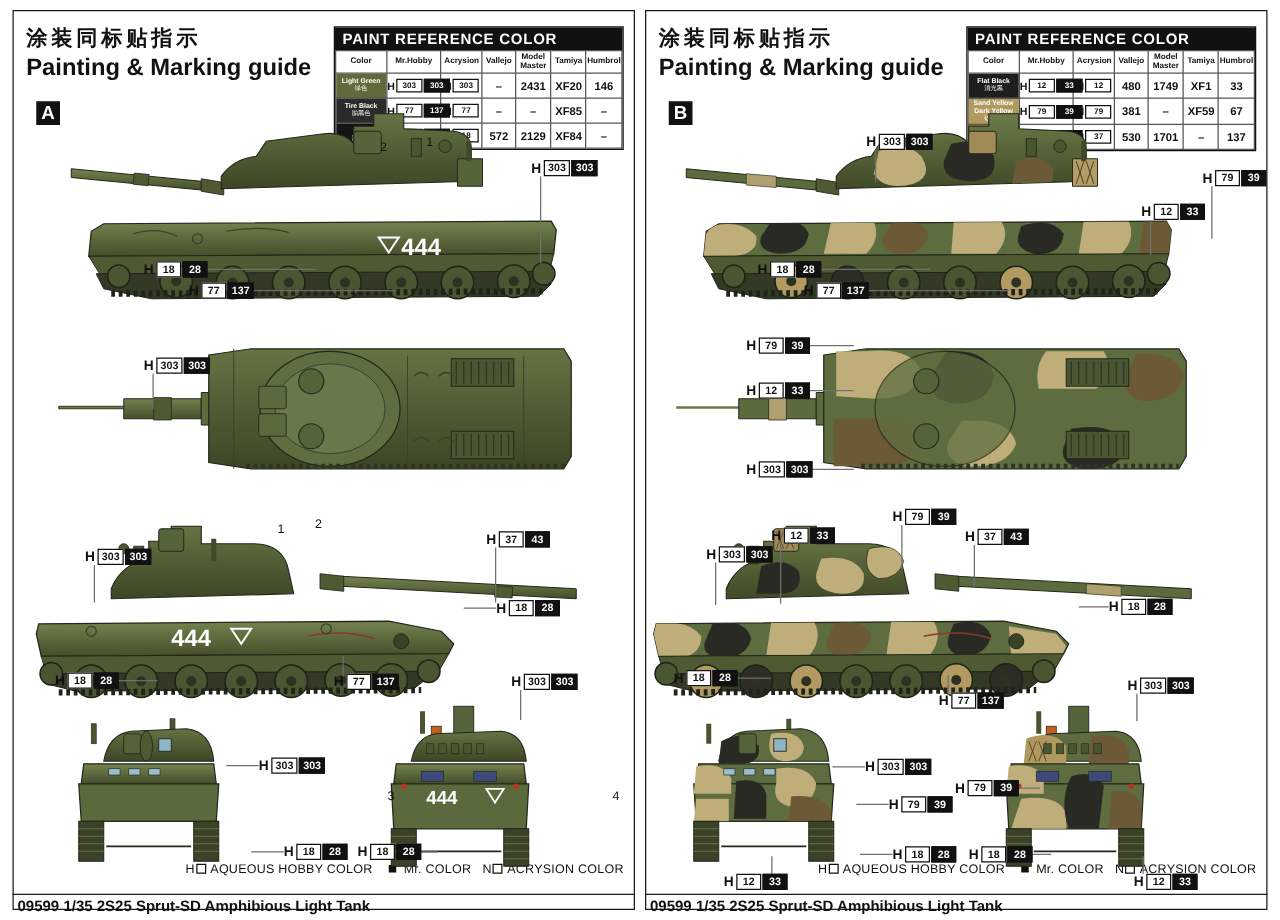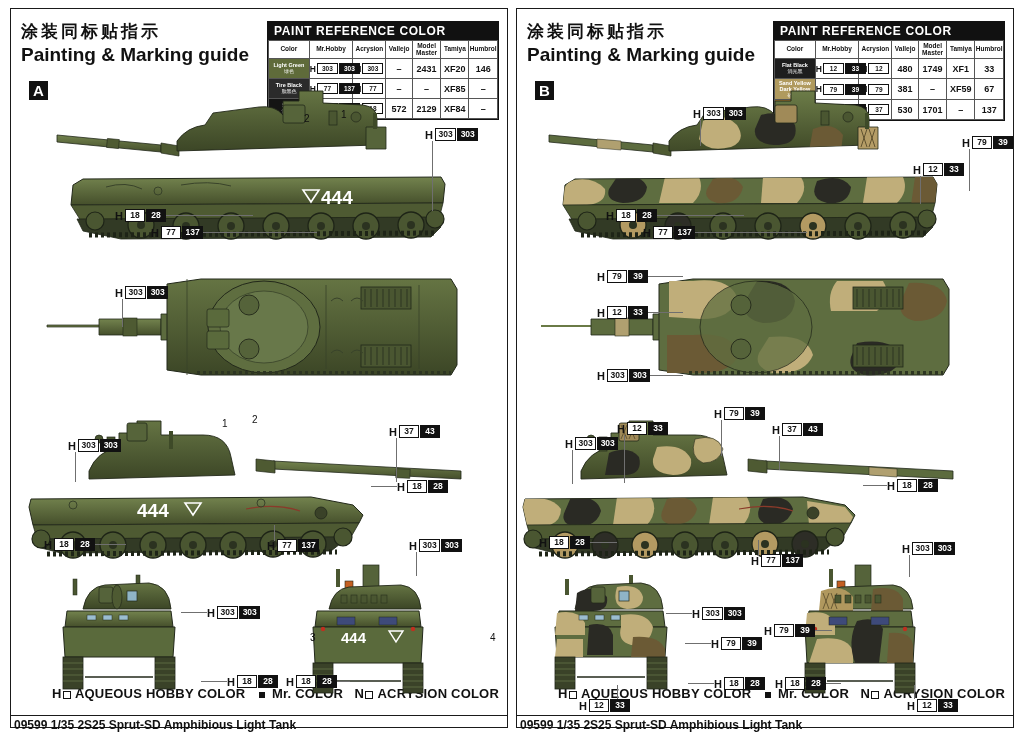--- a/index.html
+++ b/index.html
@@ -48,21 +48,21 @@
       font-size:8.5px;font-weight:700;line-height:11px;padding:0 2.5px;min-width:13px;text-align:center;margin-left:1px;}
   .lead{position:absolute;background:#6f6f6f;z-index:20;}
   .lead.h{height:1px;} .lead.v{width:1px;}
 
   .partnum{position:absolute;font-size:10px;font-weight:400;color:#111;z-index:30;}
 
   
   .art{position:absolute;z-index:10;}
 
   
-  .legend{position:absolute;right:8px;bottom:26px;font-size:13px;font-weight:700;color:#111;letter-spacing:.2px;}
+  .legend{position:absolute;right:8px;bottom:26px;font-size:10px;font-weight:400;color:#111;letter-spacing:.2px;}
   .legend span.sq{display:inline-block;width:6px;height:6px;border:1px solid #111;margin:0 1px;vertical-align:middle;}
   .legend span.sqf{display:inline-block;width:6px;height:6px;background:#111;margin:0 3px 0 10px;vertical-align:middle;}
   .footer{position:absolute;bottom:4px;font-size:12px;font-weight:700;color:#111;}
   .footer.left{left:14px;} .footer.right{left:520px;}
   .fline{position:absolute;height:1.5px;background:#1a1a1a;bottom:20px;}
   .fline.left{left:10px;width:498px;} .fline.right{left:516px;width:498px;}
 </style>
 </head>
 <body>
 

